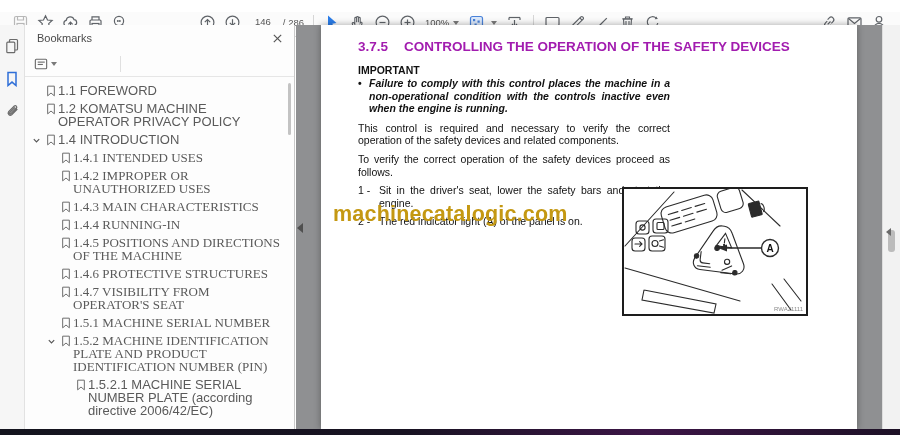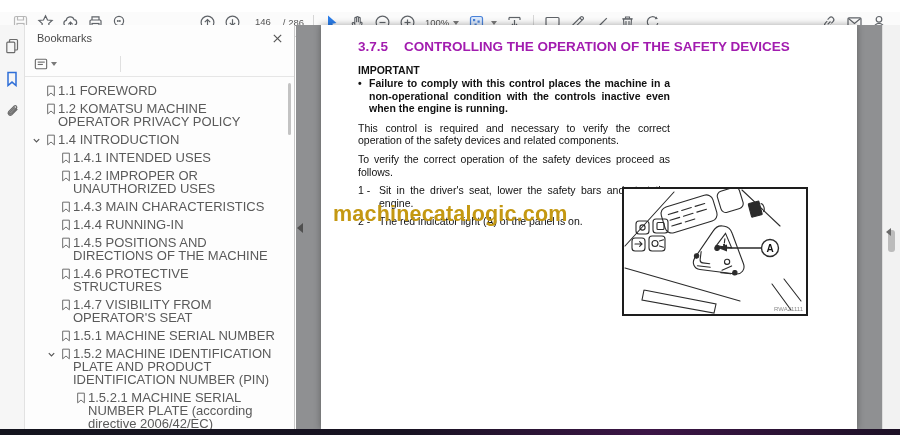--- a/index.html
+++ b/index.html
@@ -35,42 +35,42 @@
   .bm-title { font-size:11px; color:#4a4a4a; }
   .bm-close { cursor:pointer; display:flex; }
   .bm-tools { height:26px; display:flex; align-items:center; padding:0 8px; border-bottom:1px solid #e6e6e6; }
   .bm-opt-btn { display:flex; align-items:center; cursor:pointer; }
   .bm-tools-sep { width:1px; height:16px; background:#e0e0e0; margin-left:58px; }
   .bm-tree { position:absolute; left:0; top:55px; right:0; bottom:0; overflow:hidden; padding-top:4px; }
   .bm-row { display:flex; align-items:flex-start; margin-bottom:5px; cursor:pointer; }
   .bm-row .chev { width:14px; flex:none; display:flex; justify-content:center; padding-top:3px; }
   .bm-row .flag { width:15px; flex:none; display:flex; justify-content:center; padding-top:1px; }
   .bm-label { font-size:13px; line-height:13px; color:#5a5a5a; padding-right:14px; }
-  .lvl0 { padding-left:4px; } .lvl1 { padding-left:19px; } .lvl2 { padding-left:34px; }
+  .lvl0 { padding-left:4px; } .lvl1 { padding-left:19px;font-family:Liberation Serif, serif; } .lvl2 { padding-left:34px; }
   .bm-thumb { position:absolute; right:3px; top:58px; width:3px; height:52px; background:#c3c3c3; border-radius:2px; }
 
   
   .doc-area { position:absolute; left:296px; top:25px; width:604px; height:404px; background:#8f9092; }
   .page { position:absolute; left:25px; top:0; width:536px; height:404px; background:#fff;
           box-shadow:0 0 7px rgba(0,0,0,.35); }
   .v-scroll { position:absolute; right:0; top:0; width:18px; height:404px; background:#f2f2f2; border-left:1px solid #dedede; }
   .v-thumb { position:absolute; left:5px; top:205px; width:7px; height:22px; background:#bcbcbc; border-radius:3px; cursor:pointer; }
   .collapse-left { position:absolute; left:1px; top:198px; width:0; height:0;
                    border-top:5px solid transparent; border-bottom:5px solid transparent; border-right:6px solid #4f4f4f; cursor:pointer; }
   .collapse-right { position:absolute; right:9px; top:203px; width:0; height:0;
                     border-top:4px solid transparent; border-bottom:4px solid transparent; border-right:5px solid #6a6a6a; cursor:pointer; }
 
   
   .sec-title { position:absolute; left:37px; top:14px; display:flex; font-weight:bold; font-size:13.5px; color:#a21caf; }
   .sec-num { margin-right:16px; }
   .doc-col { position:absolute; left:37px; top:39px; width:312px; font-size:10.5px; line-height:12.4px; color:#111; }
   .imp-label { font-weight:bold; margin-bottom:1px; }
   .imp-bullet { display:flex; font-weight:bold; }
   .imp-bullet .b { width:11px; flex:none; }
-  .imp-bullet .t { text-align:justify; flex:1; }
+  .imp-bullet .t { text-align:justify; flex:1;font-style:italic; }
   p.body { margin-top:7px; text-align:justify; }
   .step { display:flex; margin-top:6px; }
   .step .n { width:21px; flex:none; }
   .step .t { text-align:justify; flex:1; }
   .watermark { position:absolute; left:12px; top:177px; font-weight:bold; font-size:21.5px;
                letter-spacing:0.2px; color:#c49812; white-space:nowrap; }
   .figure { position:absolute; left:301px; top:162px; width:186px; height:129px; border:2px solid #1d1d1d; background:#fff; }
   .fig-code { position:absolute; right:3px; bottom:2px; font-size:6px; color:#8a8a8a; }
 
   

